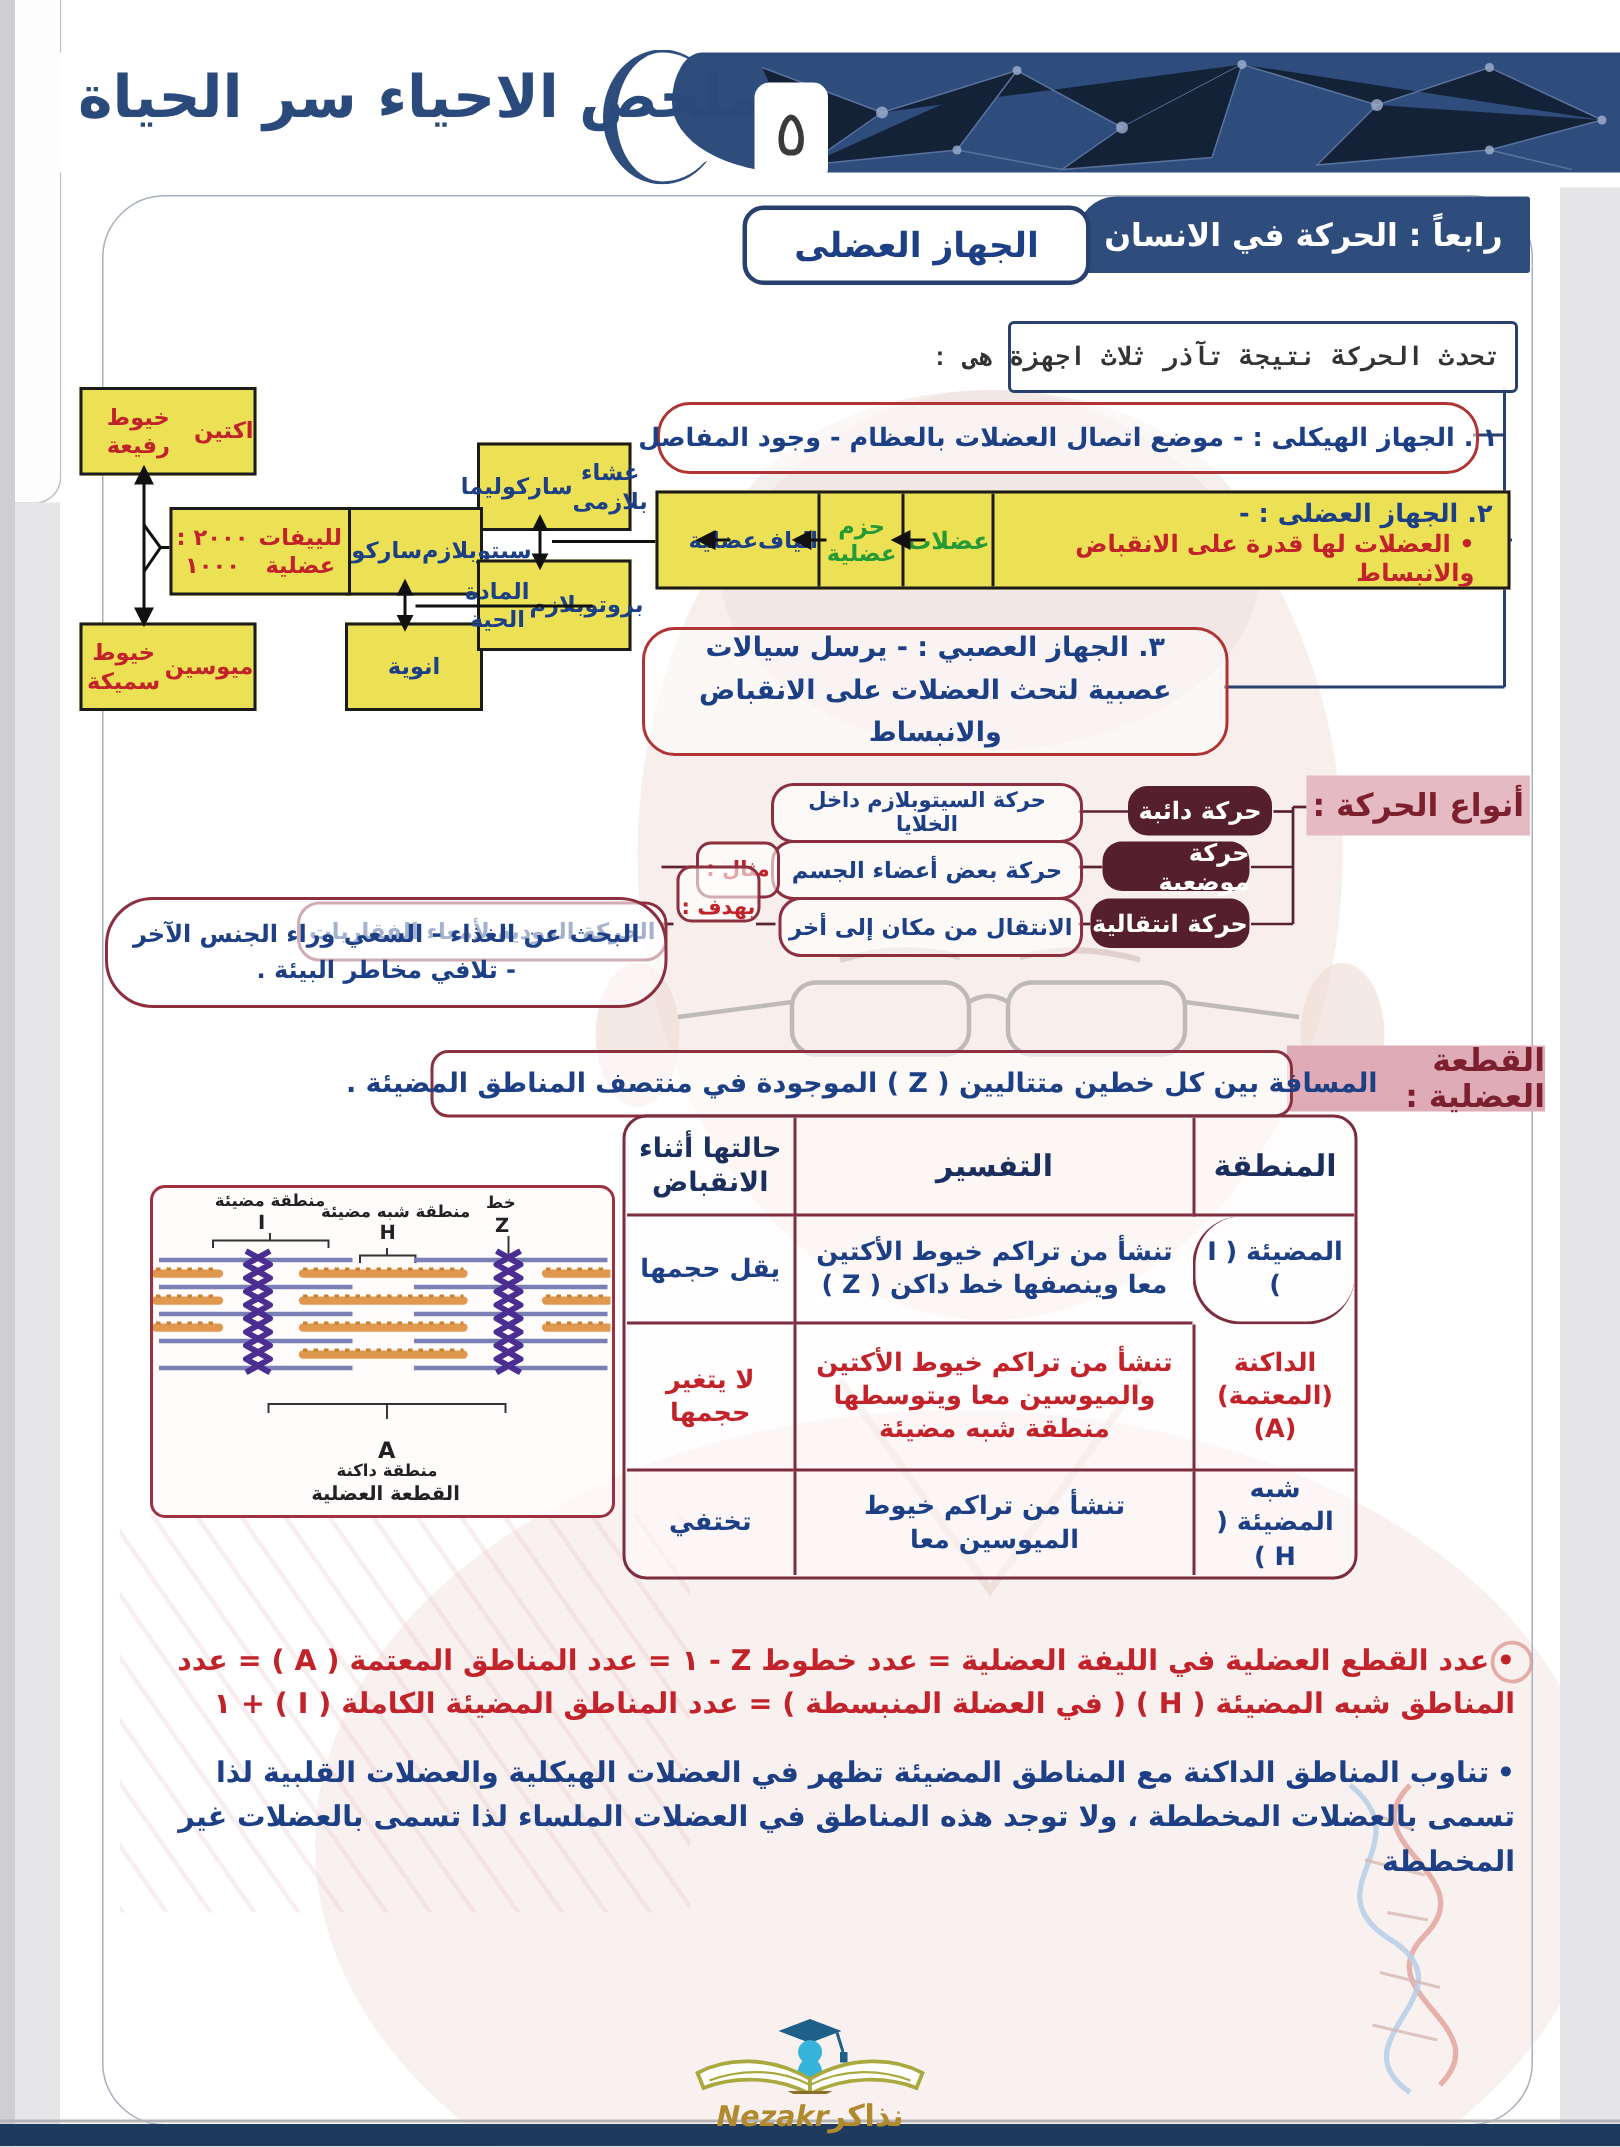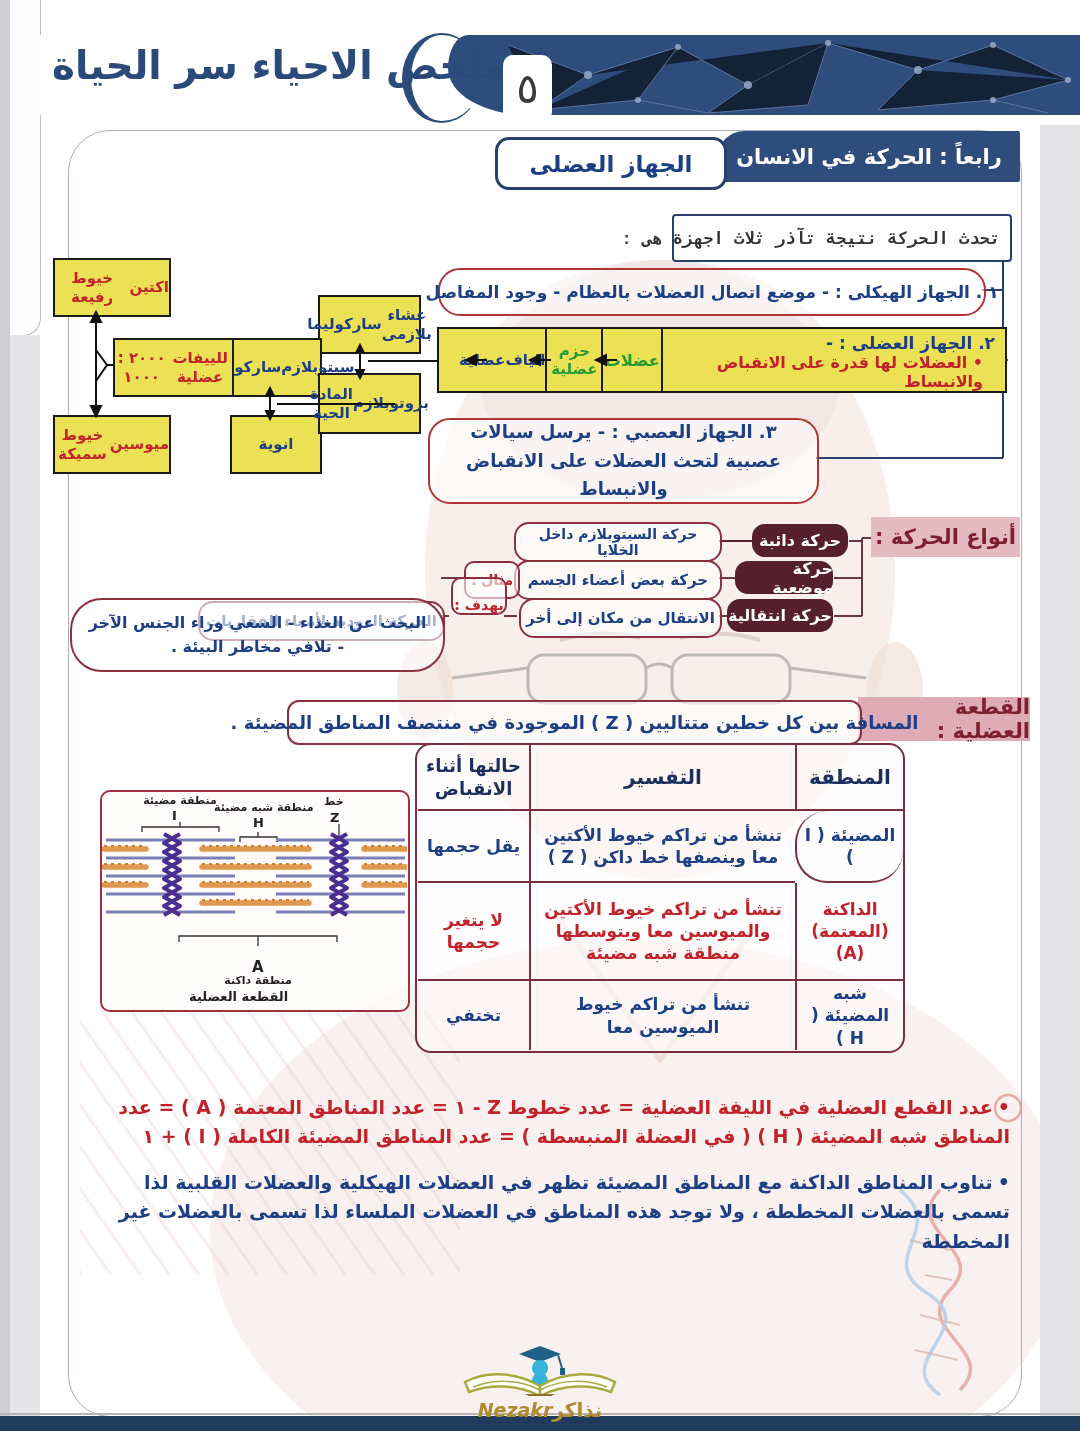--- a/index.html
+++ b/index.html
@@ -361,21 +361,21 @@
       </g>
       <g stroke="#4b2e91" stroke-width="4" fill="none" stroke-linejoin="round">
         <polyline points="78,12 62,21 78,30 62,39 78,48 62,57 78,66 62,75 78,84 62,93"></polyline>
         <polyline points="62,12 78,21 62,30 78,39 62,48 78,57 62,66 78,75 62,84 78,93"></polyline>
         <polyline points="245,12 229,21 245,30 229,39 245,48 229,57 245,66 229,75 245,84 229,93"></polyline>
         <polyline points="229,12 245,21 229,30 245,39 229,48 245,57 229,66 245,75 229,84 245,93"></polyline>
       </g>
     </svg>
     <div class="abs" style="left:150px;top:166px;font-size:15px;font-weight:bold;color:#222;">A</div>
     <div class="abs nowrap" style="left:116px;top:182px;width:80px;text-align:center;font-size:11px;color:#222;font-weight:bold;">منطقة داكنة</div>
-    <div class="abs nowrap" style="left:87px;top:197px;width:100px;font-size:13px;color:#222;font-weight:bold;">القطعة العضلية</div>
+    <div class="abs nowrap" style="left:105px;top:197px;width:100px;text-align:center;font-size:13px;color:#222;font-weight:bold;">القطعة العضلية</div>
   </div>
 
   <div class="abs" style="left:88px;top:1093px;width:922px;z-index:2;">
     <span class="note red">•</span>
     <span class="note red">عدد القطع العضلية في الليفة العضلية = عدد خطوط Z - ١ = عدد المناطق المعتمة ( A ) = عدد المناطق شبه المضيئة ( H ) ( في العضلة المنبسطة ) = عدد المناطق المضيئة الكاملة ( I ) + ١</span>
   </div>
   <div class="abs" style="left:88px;top:1168px;width:922px;z-index:2;">
     <span class="note blue">•</span>
     <span class="note blue">تناوب المناطق الداكنة مع المناطق المضيئة تظهر في العضلات الهيكلية والعضلات القلبية لذا تسمى بالعضلات المخططة ، ولا توجد هذه المناطق في العضلات الملساء لذا تسمى بالعضلات غير المخططة</span>
   </div>

